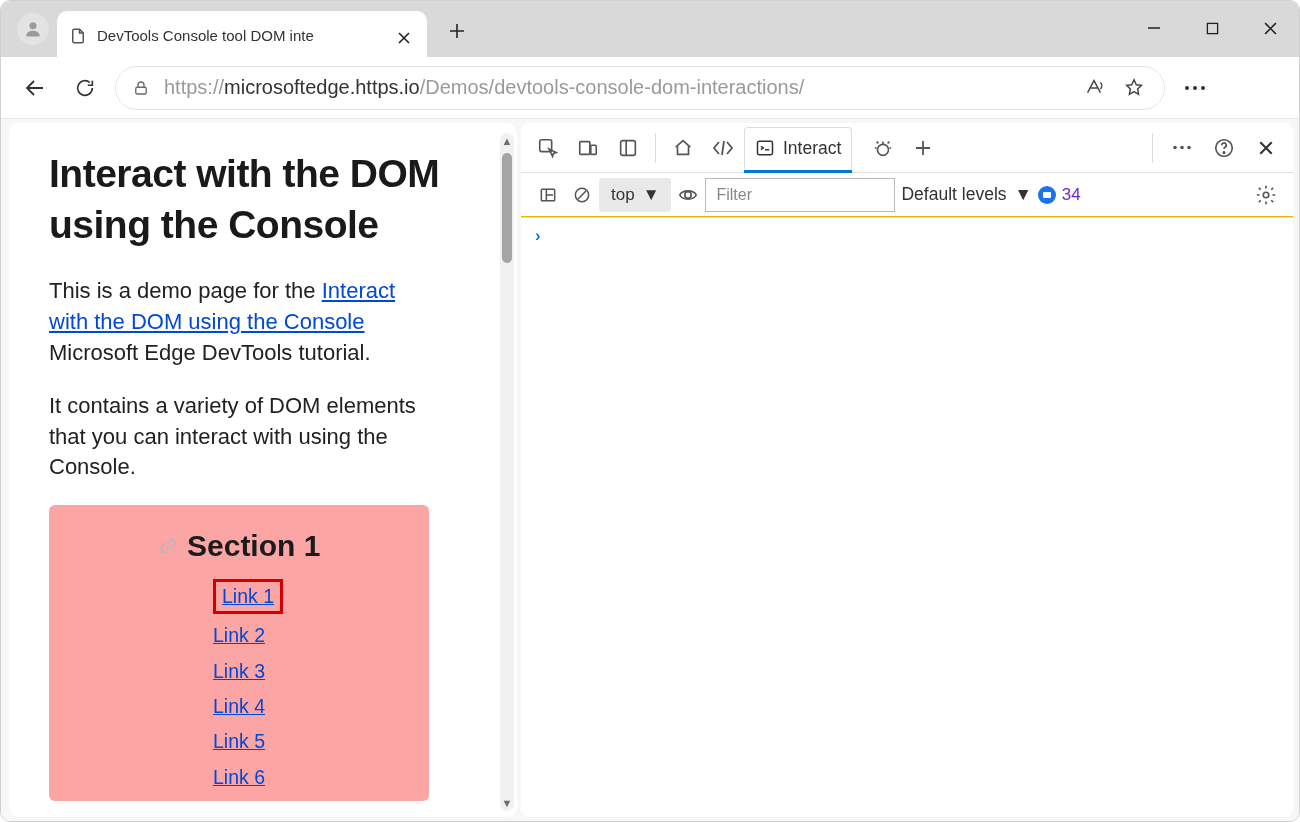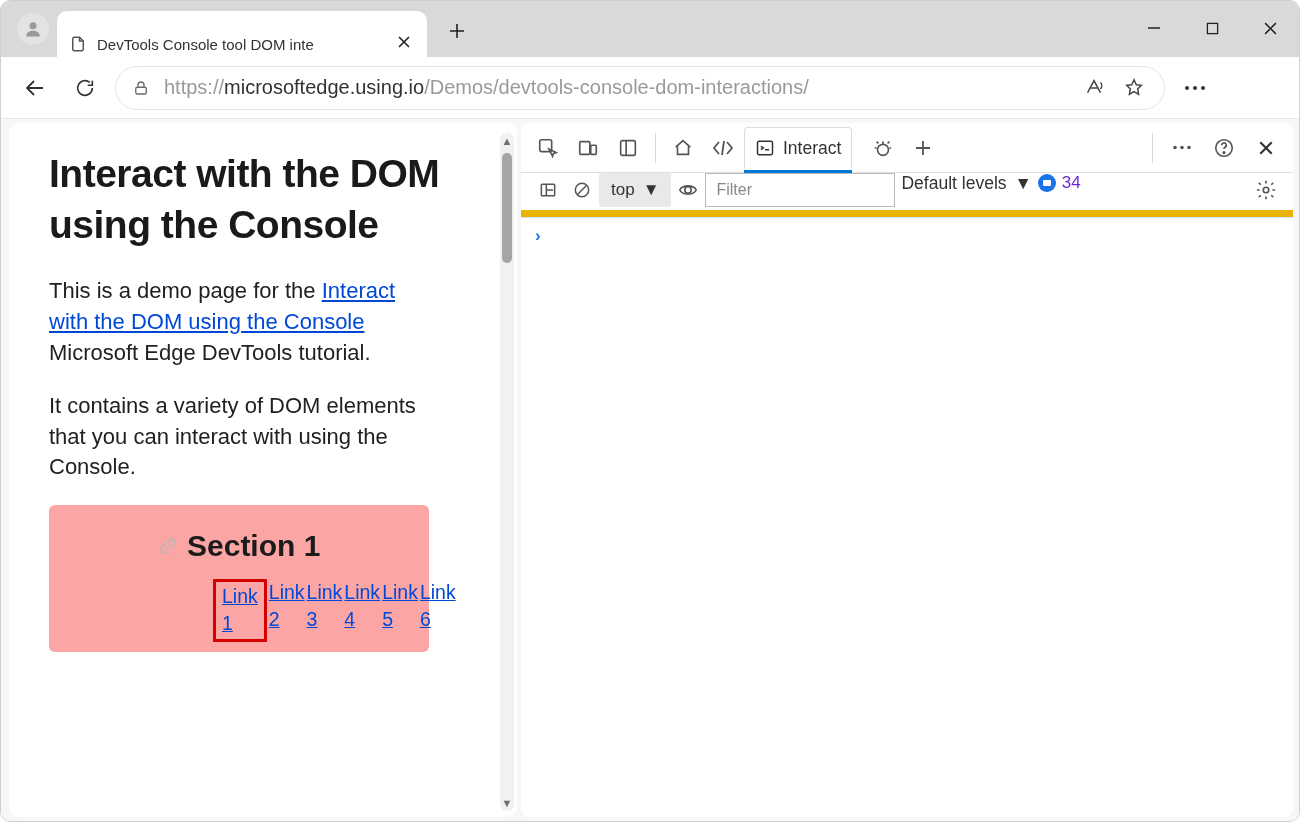--- a/index.html
+++ b/index.html
@@ -1,20 +1,20 @@
 <!DOCTYPE html>
 <html><head>
 <meta charset="utf-8">
 <style>
   * { box-sizing: border-box; margin: 0; padding: 0; }
   body { font-family: "Segoe UI", Arial, sans-serif; background: #fff; width: 1300px; height: 822px; overflow: hidden; border: 1px solid #d0d0d0; border-radius: 10px; }
   
   .titlebar { display: flex; align-items: flex-start; height: 56px; background: #d9d9d9; }
   .profile { width: 32px; height: 32px; border-radius: 50%; background: #e3e3e3; margin: 12px 8px 0 16px; display:flex; align-items:center; justify-content:center; color:#7a7a7a;}
-  .tab { display:flex; align-items:flex-end; background:#fff; height: 46px; margin-top:10px; border-radius: 10px 10px 0 0; padding: 4px 12px; gap:10px; width: 370px; position: relative;}
+  .tab { display:flex; align-items:flex-start; background:#fff; height: 46px; margin-top:10px; border-radius: 10px 10px 0 0; padding: 16px 12px; gap:10px; width: 370px; position: relative;}
   .tab .favicon { width:18px; height:18px; color:#555; }
   .tab .title { font-size:15px; color:#333; white-space:nowrap; overflow:hidden; text-overflow:ellipsis; flex:1;}
   .tab .close { width:22px; height:22px; display:flex; align-items:center; justify-content:center; color:#222; font-size:16px; border-radius:3px;}
   .newtab { width:36px; height:36px; margin-top:12px; margin-left:12px; display:flex; align-items:center; justify-content:center; color:#222; font-size:20px; border-radius:4px;}
   .win-controls { margin-left:auto; display:flex; height:46px; margin-top:4px;}
   .win-controls div { width:58px; display:flex; align-items:center; justify-content:center; color:#222; font-size:15px;}
   
   .toolbar { display:flex; align-items:center; height:62px; background:#fff; padding: 0 14px; gap:10px; border-bottom:1px solid #e8e8e8;}
   .t-btn { width:40px; height:40px; display:flex; align-items:center; justify-content:center; color:#424242; border-radius:6px;}
   .addr { flex:1; display:flex; align-items:center; height:44px; border:1px solid #e4e4e4; border-radius:22px; padding:0 16px; gap:12px; background:#fff; max-width: 1050px;}
@@ -32,34 +32,34 @@
   .scroll-up, .scroll-down { position:absolute; left:0; right:0; height:16px; display:flex; align-items:center; justify-content:center; color:#6e6e6e; font-size:11px;}
   .scroll-up { top:0;} .scroll-down{ bottom:0;}
   .scrollbar-thumb { position:absolute; top:20px; left:2px; right:2px; height:110px; background:#a5a5a5; border-radius:6px;}
   h1.page-title { font-size:39px; font-weight:700; color:#1a1a1a; line-height:1.3; margin-bottom: 26px; letter-spacing:-0.5px;}
   p.para { font-size:22px; color:#212121; line-height:1.4; margin-bottom:22px; max-width: 380px;}
   a.inline-link { color:#0048d6; text-decoration: underline;}
   .section { background:#fca5a5; border-radius:6px; padding: 24px 24px 10px 24px; margin-top:20px; width: 380px;}
   .section-head { display:flex; align-items:center; gap:10px; margin-bottom:16px; margin-left: 86px;}
   .section-head .anchor { color:#b8b8b8; font-size:18px;}
   .section-head h2 { font-size:30px; font-weight:700; color:#1b1b1b;}
-  .links { display:flex; flex-direction:row; gap:2px; margin-left: 140px;}
+  .links { display:flex; flex-direction:column; gap:8px; margin-left: 140px;}
   .links a { color:#0048d6; text-decoration:underline; font-size:19.5px; line-height:1.4; width:fit-content;}
   .highlight-box { border:3px solid #d40000; padding: 1px 6px; width:fit-content;}
   
   .devtools { flex:1; background:#fff; display:flex; flex-direction:column; margin: 4px 6px 4px 4px; border-radius:8px;}
   .dt-tabs { display:flex; align-items:center; height:50px; padding: 0 8px; gap:2px; border-bottom: 1px solid #e0e0e0;}
   .dt-ico { width:38px; height:38px; display:flex; align-items:center; justify-content:center; color:#555; border-radius:4px;}
   .dt-divider { width:1px; height:30px; background:#dadada; margin:0 6px;}
   .dt-tab { display:flex; align-items:center; height:42px; padding: 0 10px; gap:8px; color:#333; font-size:17.5px; border-radius:4px 4px 0 0;}
   .dt-tab.active { border: 1px solid #dcdcdc; border-bottom: none; background:#fff; position:relative;}
   .dt-tab.active::after { content:""; position:absolute; left:-1px; right:-1px; bottom:-4px; height:3px; background:#0078d4;}
   .dt-right { margin-left:auto; display:flex; align-items:center; gap:4px;}
   
-  .con-bar { display:flex; align-items:flex-start; height:44px; padding:0 10px; border-bottom:7px solid #eab308;}
+  .con-bar { display:flex; align-items:center; height:44px; padding:0 10px; border-bottom:1px solid #eab308;}
   .con-btn { width:34px; height:34px; display:flex; align-items:center; justify-content:center; color:#555; border-radius:4px;}
   .context { background:#e9e9e9; height:34px; display:flex; align-items:center; padding:0 12px; gap:8px; font-size:17px; color:#333; border-radius:3px;}
   .filter { height:34px; width:190px; border:1px solid #b9b9b9; padding:0 10px; font-size:16px; color:#888; display:flex; align-items:center; background:#fff;}
   .levels { display:flex; align-items:center; gap:8px; font-size:17.5px; color:#333; padding:0 6px;}
   .issue-badge { display:flex; align-items:center; gap:6px; color:#6d28d9; font-size:17px;}
   .issue-dot { width:18px; height:18px; background:#1a73e8; border-radius:50%; display:flex; align-items:center; justify-content:center; color:#fff; font-size:11px; font-weight:bold;}
   .gear { margin-left:auto;}
   
   .con-body { flex:1; padding: 8px 14px; border-top: 1px solid #cde5f7;}
   .prompt { color:#1a73e8; font-size:17px; font-weight:bold;}
@@ -127,21 +127,21 @@
       </svg>
   </div>
   <div class="addr">
     <span class="lock">
       <svg width="18" height="18" viewBox="0 0 24 24" fill="none" stroke="#6b6b6b" stroke-width="1.8">
           <rect x="5" y="11" width="14" height="9" rx="2"></rect>
           <path d="M8 11V8a4 4 0 0 1 8 0v3"></path>
         </svg>
     </span>
     <span class="url">
-      <span>https://</span><span class="dark">microsoftedge.using.io</span><span>/Demos/devtools-console-dom-interactions/</span>
+      <span>https://</span><span class="dark">microsoftedge.https.io</span><span>/Demos/devtools-console-dom-interactions/</span>
     </span>
     <span class="rbtn">
       <svg width="22" height="22" viewBox="0 0 24 24" fill="none" stroke="#444" stroke-width="1.6">
           <path d="M5 17l7-13 7 13"></path>
           <path d="M8 12h8"></path>
           <path d="M19 6c2 2 2 5 0 7"></path>
         </svg>
     </span>
     <span class="rbtn">
       <svg width="22" height="22" viewBox="0 0 24 24" fill="none" stroke="#444" stroke-width="1.6">

